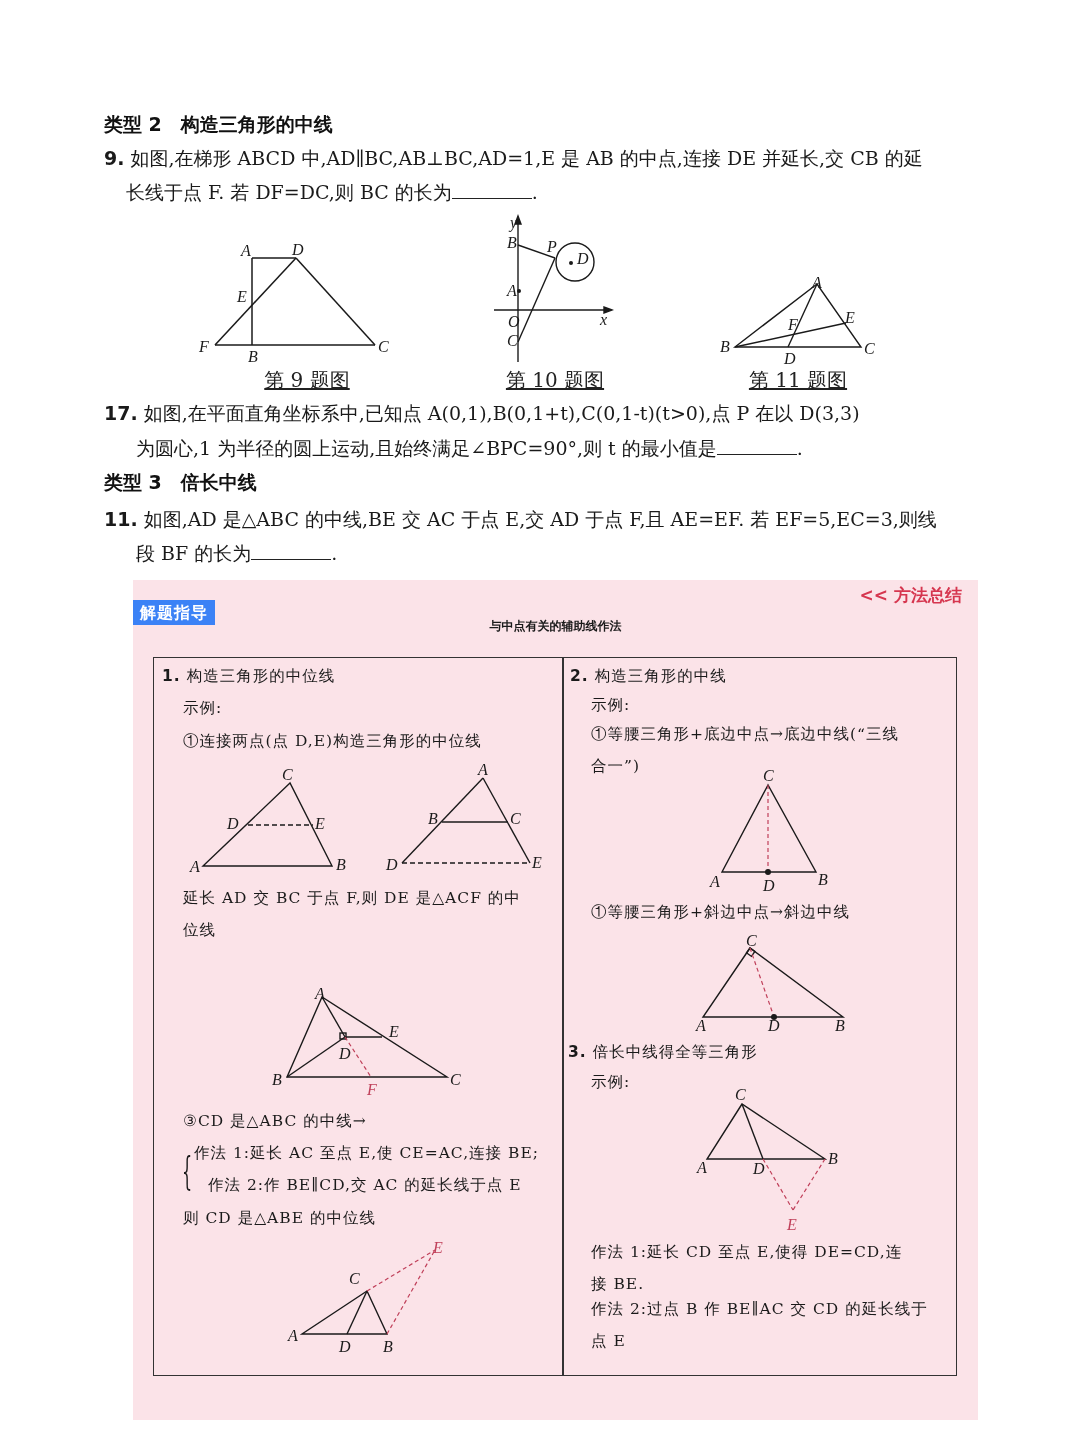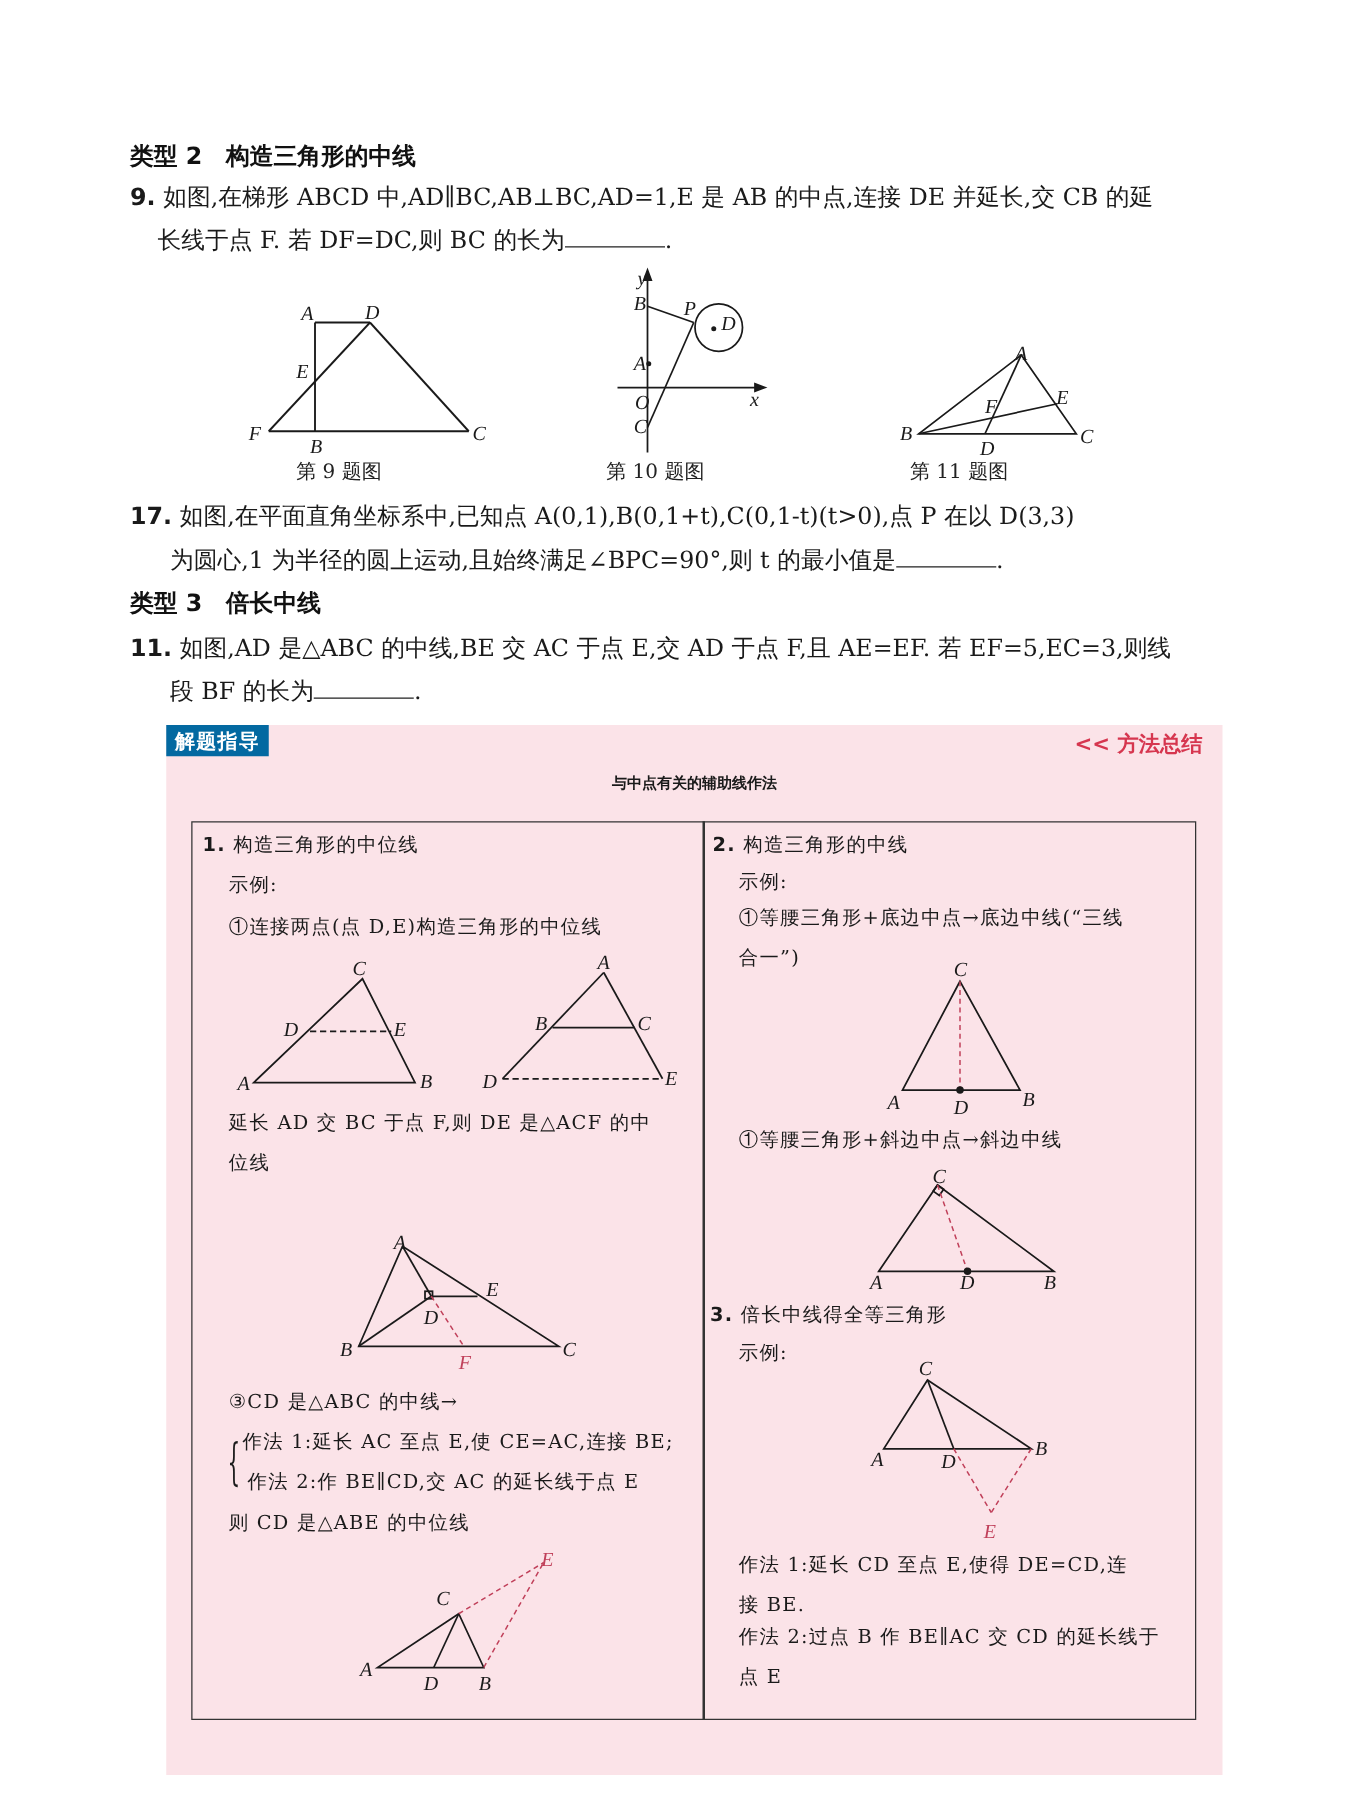--- a/index.html
+++ b/index.html
@@ -7,25 +7,25 @@
     width:1080px; height:1437px; background:#ffffff; position:relative; overflow:hidden;
     font-family: "DejaVu Serif", "Liberation Serif", serif; color:#1a1a1a;
   }
   .abs { position:absolute; }
   .heading {
     font-family: "DejaVu Sans", "Liberation Sans", sans-serif; font-weight:bold; font-size:19px; color:#111;
   }
   .q { font-size:19px; line-height:34px; color:#1a1a1a; }
   .qnum { font-family:"DejaVu Sans","Liberation Sans",sans-serif; font-weight:bold; }
   .blank { display:inline-block; width:80px; border-bottom:1px solid #222; height:18px; vertical-align:baseline; }
-  .caption { font-size:16px; color:#222; text-align:left; }
+  .caption { font-size:20px; color:#222; text-align:center;text-decoration:underline; }
   svg text { font-family:"Liberation Serif","DejaVu Serif",serif; font-style:italic; font-size:16px; fill:#1a1a1a; }
   .pinkbox { left:133px; top:580px; width:845px; height:840px; background:#fbe3e8; }
   .tag {
-    left:133px; top:580px; width:82px; height:25px; background:#0369a1; color:#fff;
+    left:133px; top:600px; width:82px; height:25px; background:#3b82f6; color:#fff;
     font-family:"DejaVu Sans","Liberation Sans",sans-serif; font-weight:bold; font-size:16px;
     line-height:25px; text-align:center; letter-spacing:1px;
   }
   .method {
     right:118px; top:584px; color:#d6364f; font-family:"DejaVu Sans","Liberation Sans",sans-serif;
     font-weight:bold; font-size:17px;
   }
   .boxtitle {
     left:133px; width:845px; top:618px; text-align:center;
     font-family:"DejaVu Sans","Liberation Sans",sans-serif; font-weight:bold; font-size:12px; color:#1a1a1a;
@@ -179,21 +179,21 @@
   <text x="124" y="52">E</text>
   <text x="74" y="74">D</text>
   <text x="7" y="100">B</text>
   <text x="185" y="100">C</text>
   <text x="102" y="110" style="fill:#c0405a">F</text>
 </svg>
 
 <div class="abs bt" style="left:183px;top:1105px;">③CD 是△ABC 的中线→</div>
 <div class="abs" style="left:182px;top:1142px;font-size:40px;line-height:56px;font-family:'DejaVu Serif',serif;transform:scaleX(0.4);transform-origin:left;">{</div>
 <div class="abs bt" style="left:194px;top:1137px;">作法 1:延长 AC 至点 E,使 CE=AC,连接 BE;</div>
-<div class="abs bt" style="left:198px;top:1169px;text-align:right;">作法 2:作 BE∥CD,交 AC 的延长线于点 E</div>
+<div class="abs bt" style="left:208px;top:1169px;text-align:right;">作法 2:作 BE∥CD,交 AC 的延长线于点 E</div>
 <div class="abs bt" style="left:183px;top:1202px;">则 CD 是△ABE 的中位线</div>
 
 <svg class="abs" style="left:285px;top:1235px;" width="170" height="125">
   <g stroke="#1a1a1a" stroke-width="1.4" fill="none">
     <polygon points="82,56 17,99 102,99"></polygon>
     <line x1="82" y1="56" x2="62" y2="99"></line>
   </g>
   <g stroke="#c0405a" stroke-width="1.2" stroke-dasharray="4,3" fill="none">
     <line x1="82" y1="56" x2="150" y2="15"></line>
     <line x1="102" y1="99" x2="150" y2="15"></line>

